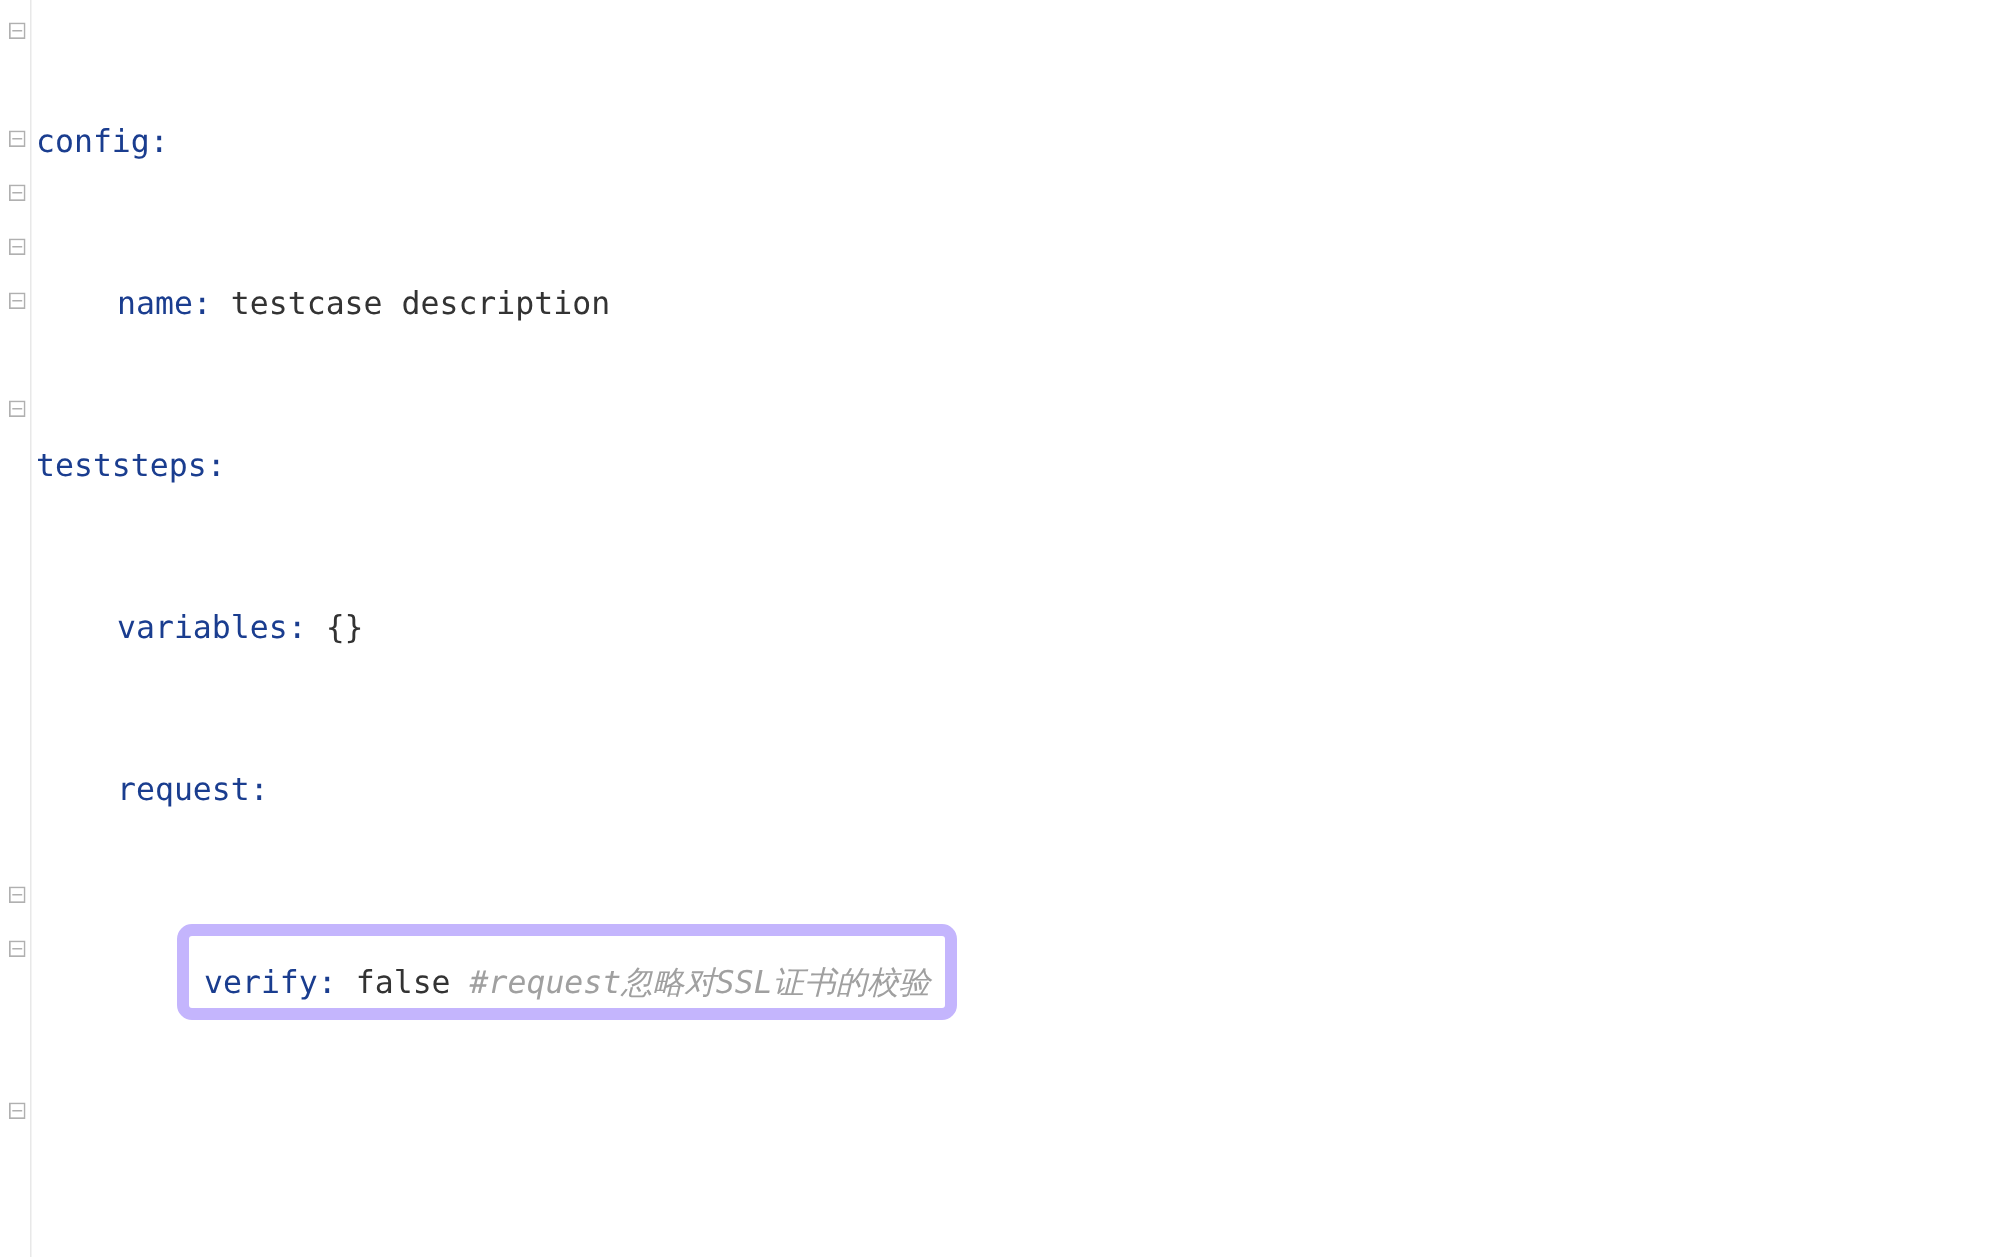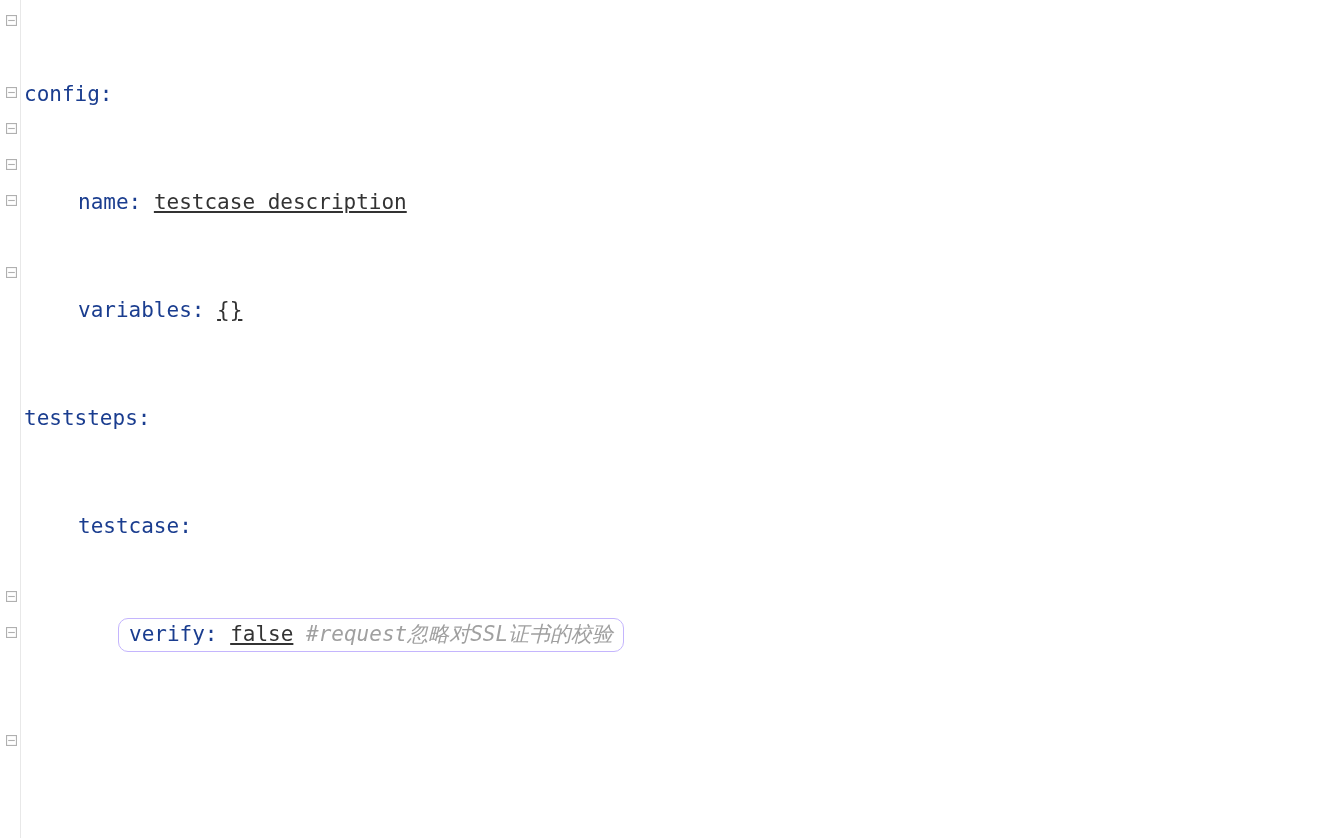--- a/index.html
+++ b/index.html
@@ -48,31 +48,30 @@
   .key {
     color: #1a3d8f;
     font-weight: normal;
   }
   .dash {
     color: #1a3d8f;
     font-weight: bold;
   }
   .val {
     color: #333333;
-    text-decoration: underline;
   }
   .comment {
     color: #a0a0a0;
     font-style: italic;
   }
   .highlight-box {
     display: inline-block;
-    border: 1px solid #c4b5fd;
+    border: 8px solid #c4b5fd;
     border-radius: 10px;
-    padding: 0px 10px 2px 10px;
+    padding: 16px 10px 2px 10px;
     margin-left: -14px;
     line-height: 30px;
   }
   .ind1 { padding-left: 54px; }
   .ind2 { padding-left: 108px; }
   .dash-col { display: inline-block; width: 54px; }
 </style>
 </head>
 <body>
 
@@ -131,23 +130,23 @@
       <svg viewBox="0 0 10 10">
           <rect x="0.5" y="0.5" width="9" height="9" fill="none" stroke="#b0b0b0"></rect>
           <line x1="2" y1="5" x2="8" y2="5" stroke="#b0b0b0"></line>
         </svg>
     </div>
   </div>
 
   <div class="code-area">
     <div class="line"><span class="key">config</span><span class="key">:</span></div>
     <div class="line ind1"><span class="key">name</span><span class="key">: </span><span class="val">testcase description</span></div>
+    <div class="line"><span class="key">teststeps</span><span class="key">:</span></div>
     <div class="line ind1"><span class="key">variables</span><span class="key">: </span><span class="val">{}</span></div>
-    <div class="line"><span class="key">teststeps</span><span class="key">:</span></div>
-    <div class="line ind1"><span class="key">testcase</span><span class="key">:</span></div>
+    <div class="line ind1"><span class="key">request</span><span class="key">:</span></div>
     <div class="line ind2"><span class="highlight-box"><span class="key">verify</span><span class="key">: </span><span class="val">false</span> <span class="comment">#request忽略对SSL证书的校验</span></span></div>
     <div class="line ind2"></div>
     
     
     
     
     
     
     
     

